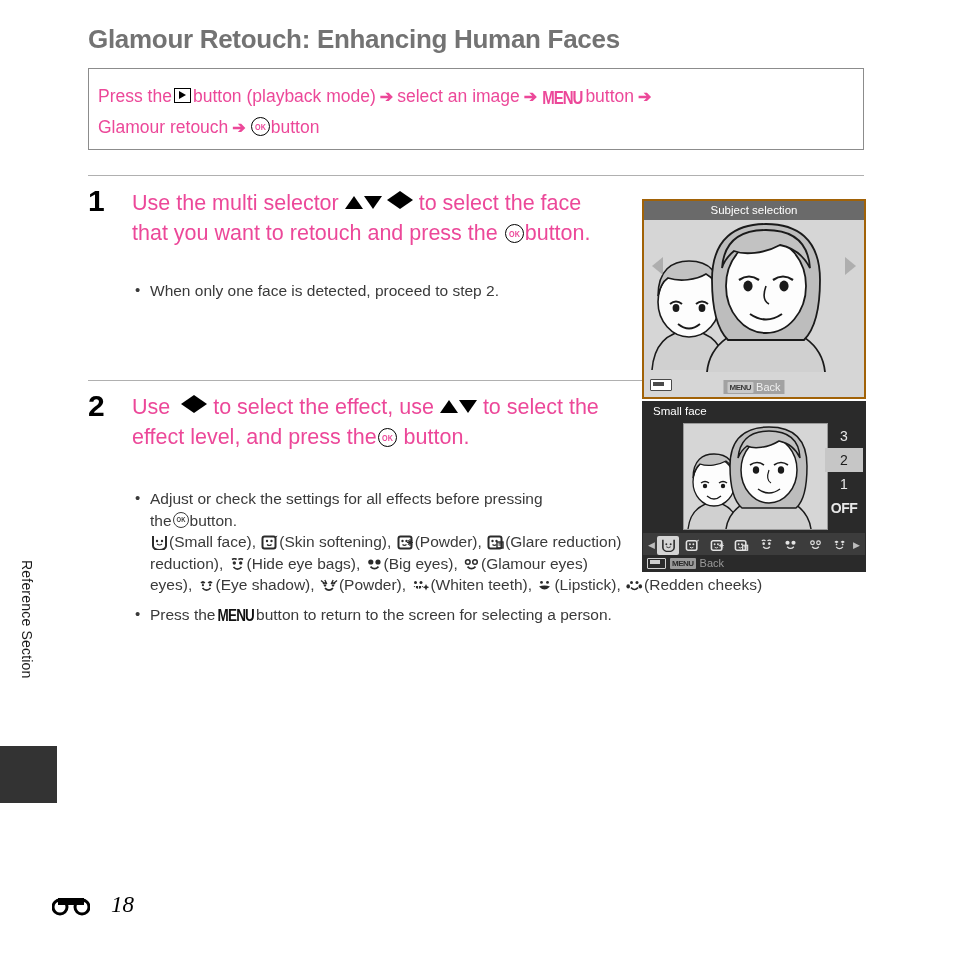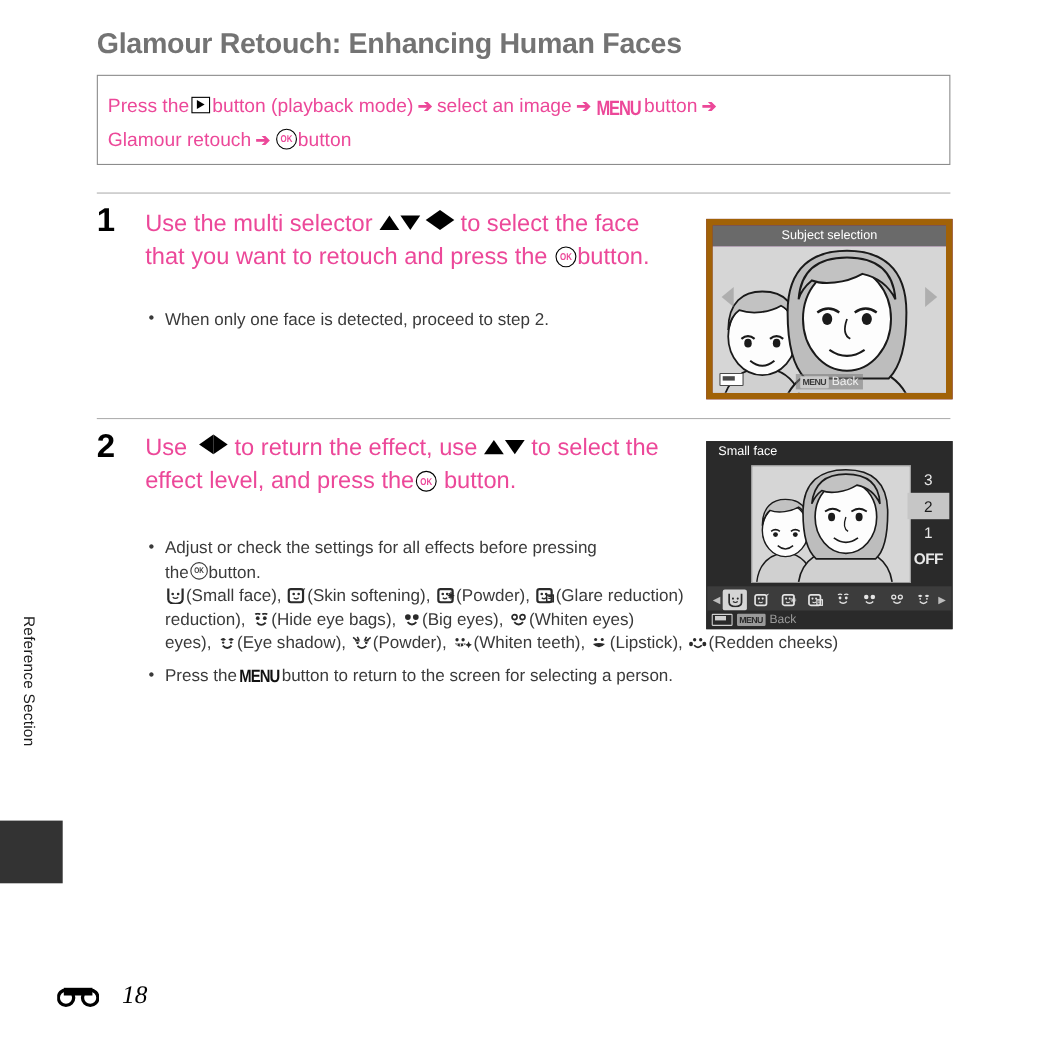--- a/index.html
+++ b/index.html
@@ -200,23 +200,23 @@
 
   
   .screen {
     position: absolute;
     box-sizing: border-box;
   }
   .screen1 {
     left: 642px;
     top: 199px;
     width: 224px;
-    height: 164px;
-    border: 6px solid #a16207;
-    background: #701a75;
+    height: 200px;
+    border: 2px solid #a16207;
+    background: #7f1d1d;
   }
   .scr1-title {
     position: absolute;
     left: 0; top: 0; right: 0;
     height: 19px;
     background: #6a6a6a;
     color: #ffffff;
     font-size: 11.5px;
     text-align: center;
     line-height: 19px;
@@ -506,21 +506,21 @@
   <div class="back-chip">
     <span class="mini-menu">MENU</span>
     <span class="lbl">Back</span>
   </div>
 </div>
 
 <div class="step-num" style="left:88px; top:389px;">2</div>
 <div class="step-body" style="left:132px; top:392px;">
   <span>Use</span>
   <span class="tri-l"></span><span class="tri-rt"></span>
-  <span>to return the effect, use</span>
+  <span>to select the effect, use</span>
   <span class="tri-u"></span><span class="tri-d"></span>
   <span>to select the effect level, and press the</span><span class="ico-ok"></span>
   <span>button.</span>
 </div>
 
 <div class="step-bullets" style="left:132px; top:488px;">
   <div class="bullet-row">
     <span class="sub-line">Adjust or check the settings for all effects before pressing</span>
     <span class="sub-line">
       <span>the</span><span class="ico-ok-sm"></span><span>button.</span>
@@ -570,21 +570,21 @@
         </svg><span>(Hide eye bags)</span>,
       <svg class="fx" width="17" height="14" viewBox="0 0 17 14">
           <circle cx="4.8" cy="4" r="2.6" fill="#2a2a2a"></circle>
           <circle cx="12" cy="4" r="2.6" fill="#2a2a2a"></circle>
           <path d="M4.5 8.6 q4 4.2 8 0" stroke="#2a2a2a" stroke-width="1.7" fill="none"></path>
         </svg><span>(Big eyes)</span>,
       <svg class="fx" width="17" height="14" viewBox="0 0 17 14">
           <circle cx="4.8" cy="4" r="2.3" fill="none" stroke="#2a2a2a" stroke-width="1.5"></circle>
           <circle cx="12" cy="4" r="2.3" fill="none" stroke="#2a2a2a" stroke-width="1.5"></circle>
           <path d="M4.5 8.6 q4 4.2 8 0" stroke="#2a2a2a" stroke-width="1.7" fill="none"></path>
-        </svg><span>(Whiten eyes)</span>
+        </svg><span>(Glamour eyes)</span>
     </span>
     <span class="sub-line">
       eyes),
       <svg class="fx" width="17" height="14" viewBox="0 0 17 14">
           <path d="M2.4 3.4 q2.6 -3 5 0 q-2.4 2.4 -5 0 z" fill="#2a2a2a"></path>
           <path d="M9.6 3.4 q2.6 -3 5 0 q-2.4 2.4 -5 0 z" fill="#2a2a2a"></path>
           <circle cx="4.9" cy="6.2" r="1.1" fill="#2a2a2a"></circle>
           <circle cx="12.1" cy="6.2" r="1.1" fill="#2a2a2a"></circle>
           <path d="M4.5 9 q4 4.2 8 0" stroke="#2a2a2a" stroke-width="1.7" fill="none"></path>
         </svg><span>(Eye shadow)</span>,

